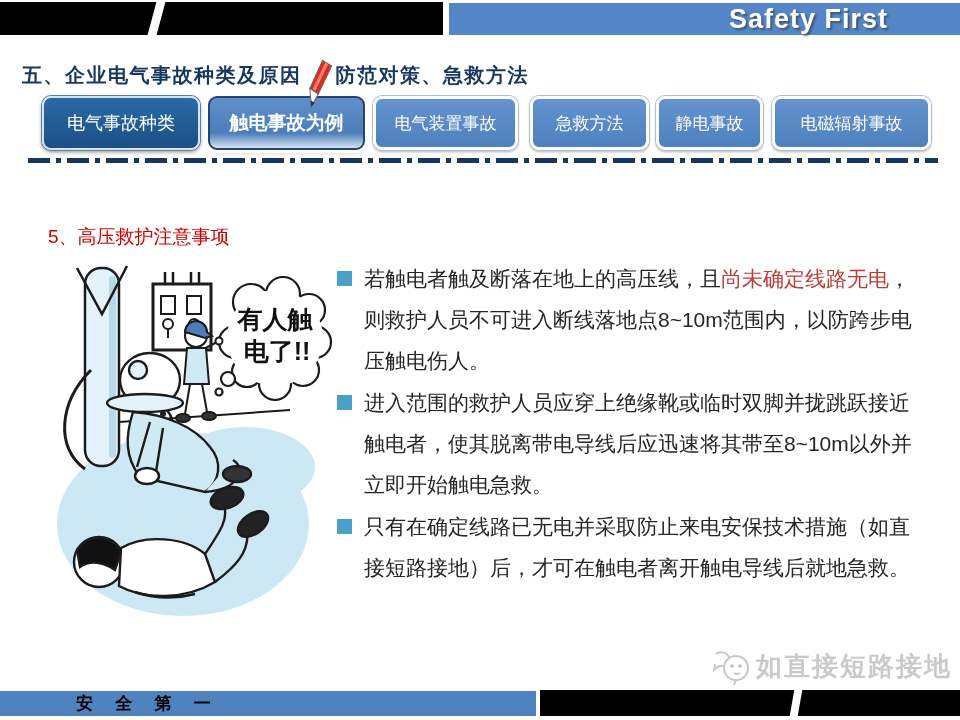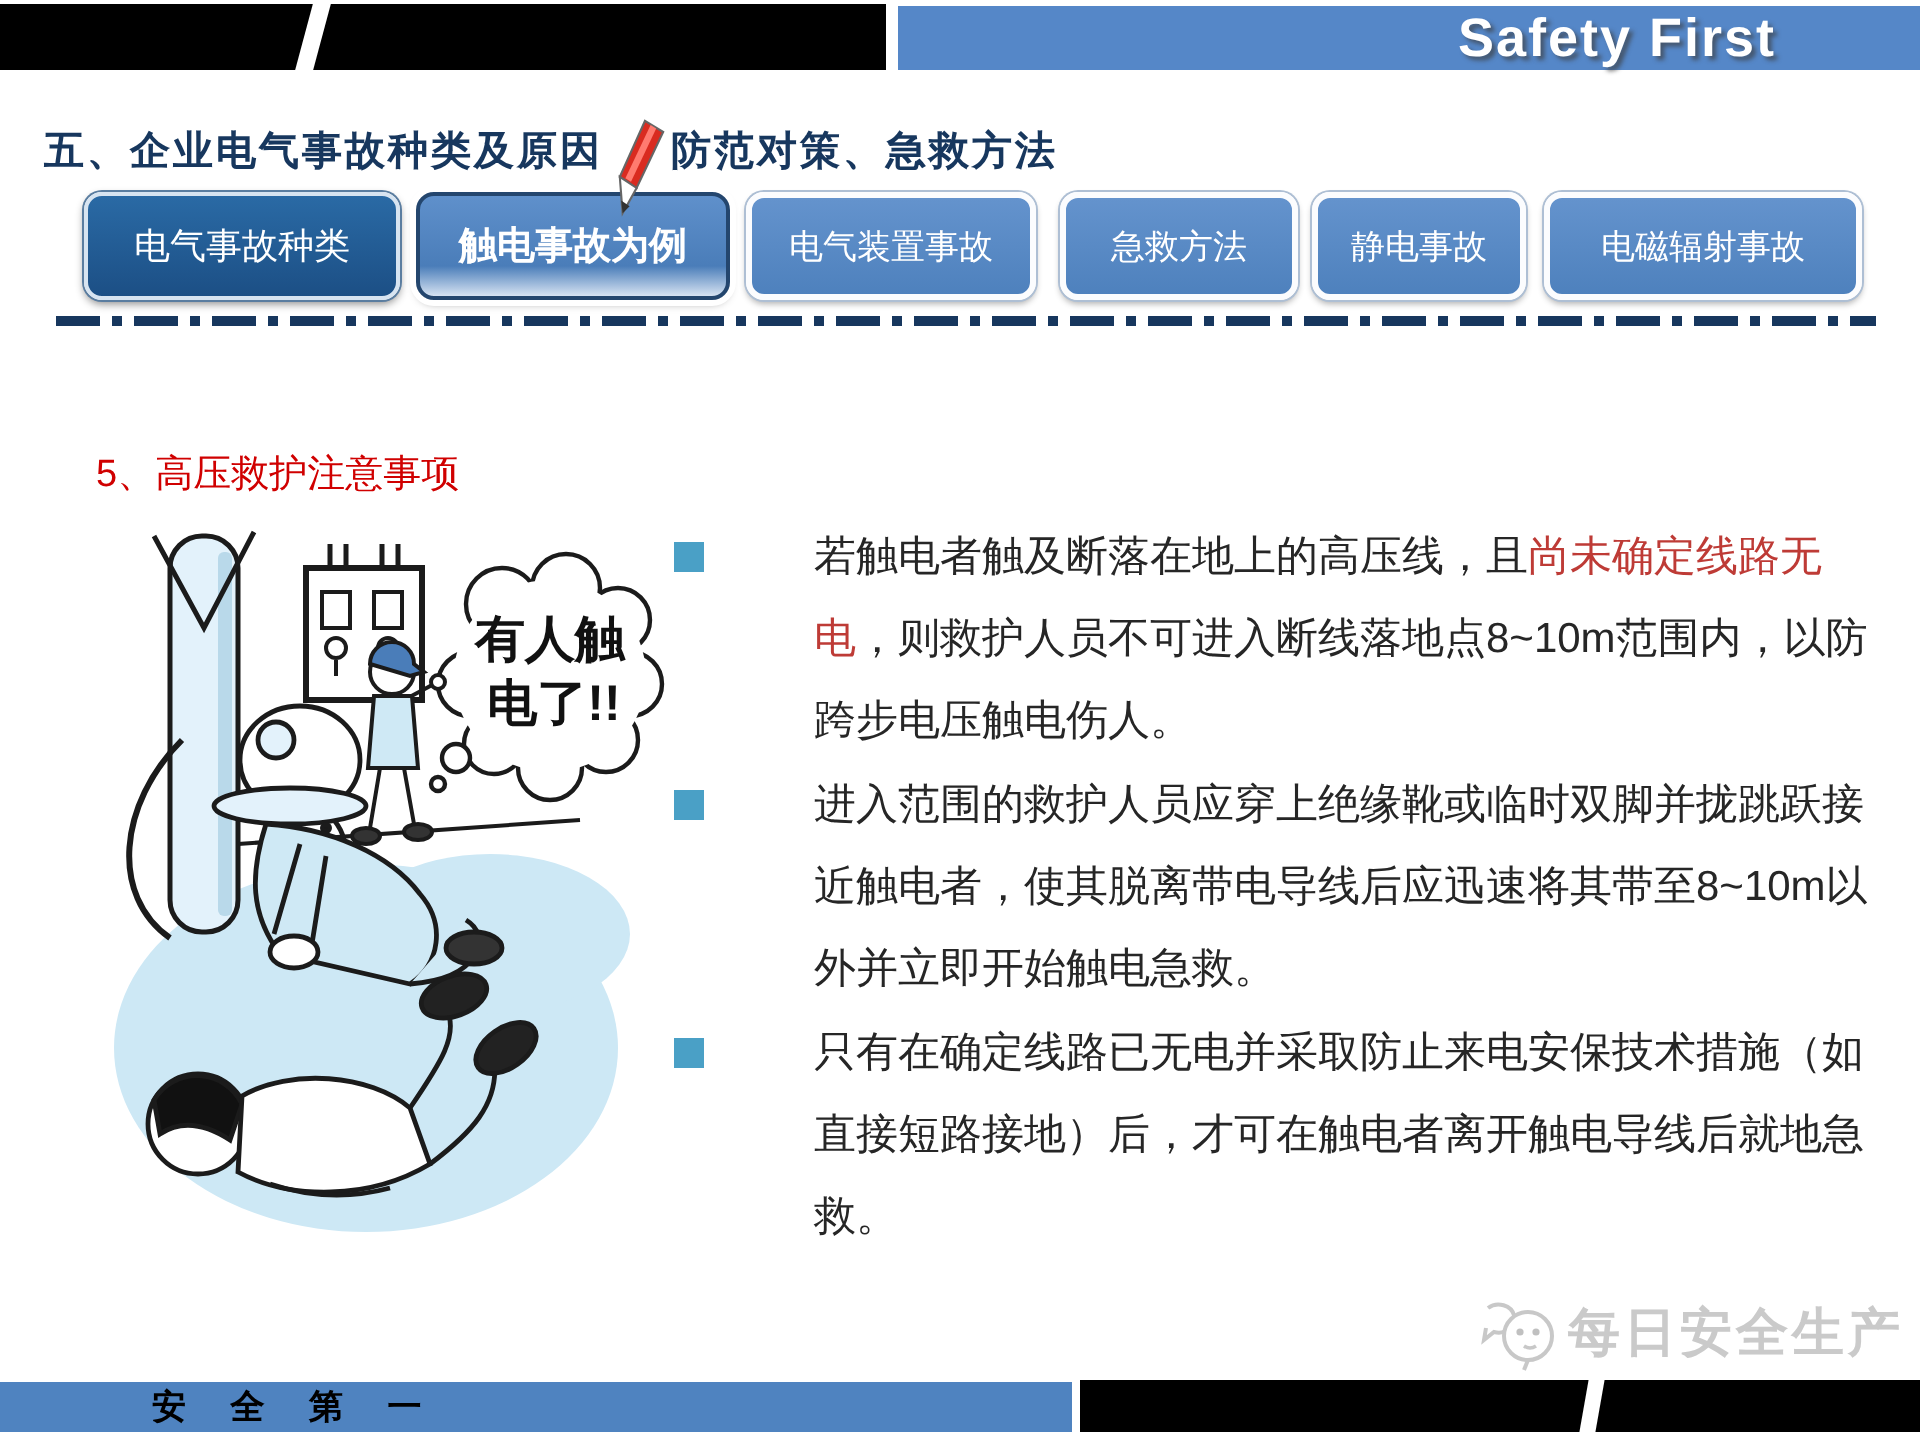--- a/index.html
+++ b/index.html
@@ -34,21 +34,21 @@
   .dashline{position:absolute;left:28px;top:158px;width:910px;height:5px;
     background:repeating-linear-gradient(90deg,#17375E 0 22px,transparent 22px 28px,#17375E 28px 33px,transparent 33px 39px);}
   
   .sec-heading{position:absolute;left:36px;top:182px;font-size:20px;font-weight:bold;color:#1F3864;}
   .sub-heading{position:absolute;left:48px;top:224px;font-size:19px;font-weight:normal;color:#D00000;}
   
   .cartoon{position:absolute;left:55px;top:262px;width:278px;height:358px;}
   .bullets{position:absolute;left:337px;top:258px;width:600px;}
   .bullet{display:flex;margin:0 0 1px 0;}
   .bullet .sq{flex:0 0 15px;width:15px;height:15px;background:#4AA0C6;margin:13px 12px 0 0;}
-  .bullet .txt{font-size:21px;line-height:41px;color:#262626;width:555px;margin-left:43px;}
+  .bullet .txt{font-size:21px;line-height:41px;color:#262626;width:555px;}
   .seg-red{color:#BE3B36;}
   .seg-default{color:#262626;}
   
   .watermark{position:absolute;right:8px;top:646px;display:flex;align-items:center;gap:4px;}
   .watermark .wm-text{font-size:26px;font-weight:bold;color:#cacaca;letter-spacing:2px;
      text-shadow:0 0 1px #ffffff;}
   
   .foot-blue{position:absolute;left:0;top:691px;width:536px;height:25px;background:#4F83C0;
      display:flex;align-items:center;}
   .foot-slogan{margin-left:76px;color:#000000;font-weight:bold;font-size:17px;letter-spacing:9px;
@@ -190,21 +190,21 @@
 
   <div class="watermark">
     <svg width="42" height="40" viewBox="0 0 42 40">
       <path d="M6,8 a8,7 0 1 1 3,12 l-5,4 1,-6" fill="none" stroke="#c8c8c8" stroke-width="2"></path>
       <circle cx="26" cy="22" r="12" fill="#ffffff" stroke="#c8c8c8" stroke-width="2"></circle>
       <circle cx="22" cy="20" r="1.8" fill="#c0c0c0"></circle>
       <circle cx="30" cy="20" r="1.8" fill="#c0c0c0"></circle>
       <path d="M24,27 q3,2 6,0" fill="none" stroke="#c8c8c8" stroke-width="1.8"></path>
       <path d="M26,34 l-2,5" stroke="#c8c8c8" stroke-width="2"></path>
     </svg>
-    <span class="wm-text">每日安全生产</span>
+    <span class="wm-text">如直接短路接地</span>
   </div>
 
   <div class="foot-blue">
     <span class="foot-slogan">安 全 第 一</span>
   </div>
   <div class="foot-black">
     <div class="slant"></div>
   </div>
 
 </div>

